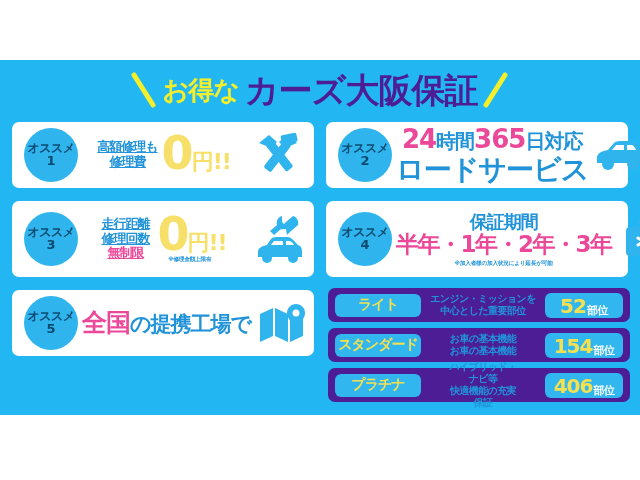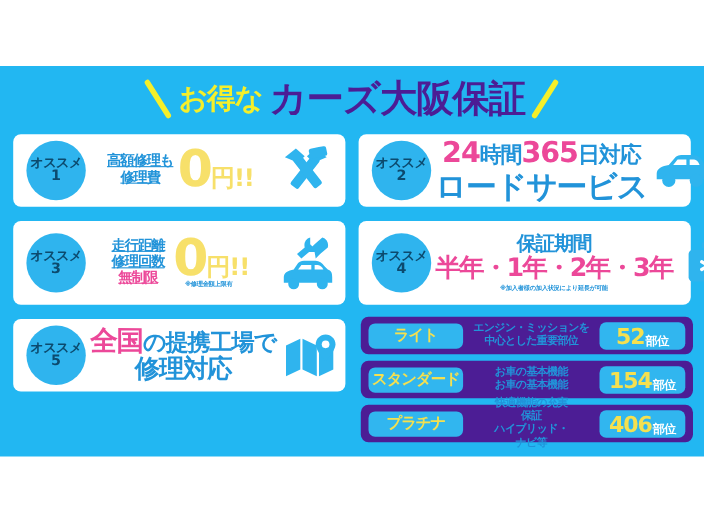--- a/index.html
+++ b/index.html
@@ -323,21 +323,20 @@
   </div>
 
   <div class="card" style="left:12px; top:290px; width:302px; height:66px;">
     <div class="badge">
       <span class="badge-label">オススメ</span>
       <span class="badge-num">5</span>
     </div>
     <div class="card-body">
       <div class="lines">
         <span class="c5-l1"><span class="txt-yellow-strong">全国</span><span class="txt-blue" style="font-size:21px;">の提携工場で</span></span>
-        <span class="c5-l2 txt-blue">修理対応</span>
       </div>
     </div>
     <div class="card-icon">
       <svg width="50" height="42" viewBox="0 0 50 42">
         <g fill="#2fb4ee">
           <path d="M2 12 L15 6 L15 34 L2 40 Z"></path>
           <path d="M17 6 L30 12 L30 40 L17 34 Z"></path>
           <path d="M32 12 L45 6 L45 34 L32 40 Z"></path>
           <path d="M38 2 C33 2 29 6 29 11 C29 17 38 27 38 27 C38 27 47 17 47 11 C47 6 43 2 38 2 Z"></path>
         </g>
@@ -366,22 +365,22 @@
     </div>
     <div class="plan-count">
       <span class="num">154</span>
       <span class="unit">部位</span>
     </div>
   </div>
 
   <div class="plan-row" style="top:368px;gap:24px;">
     <div class="plan-pill">プラチナ</div>
     <div class="plan-desc">
+      <div>ハイブリッド・ナビ等</div>
       <div>快適機能の充実保証</div>
-      <div>ハイブリッド・ナビ等</div>
     </div>
     <div class="plan-count">
       <span class="num">406</span>
       <span class="unit">部位</span>
     </div>
   </div>
 
 </div>
 
 </body></html>

